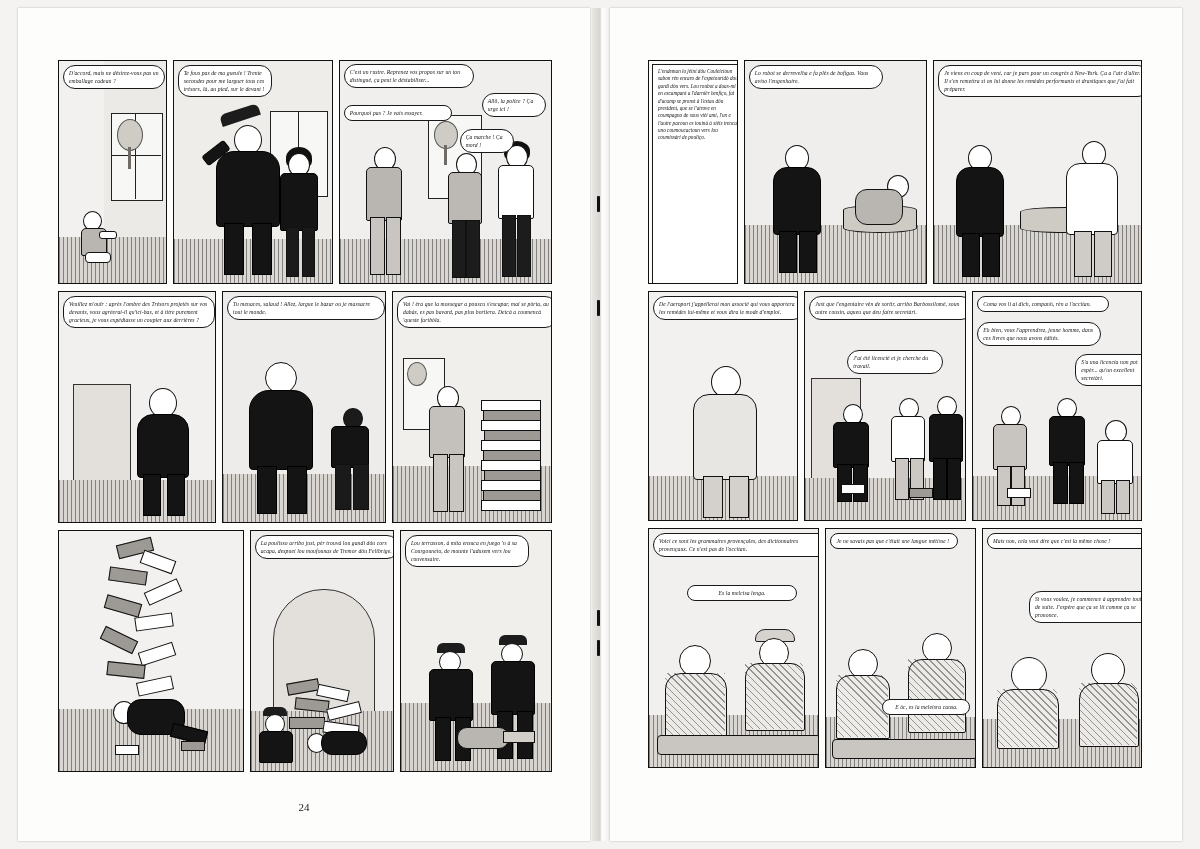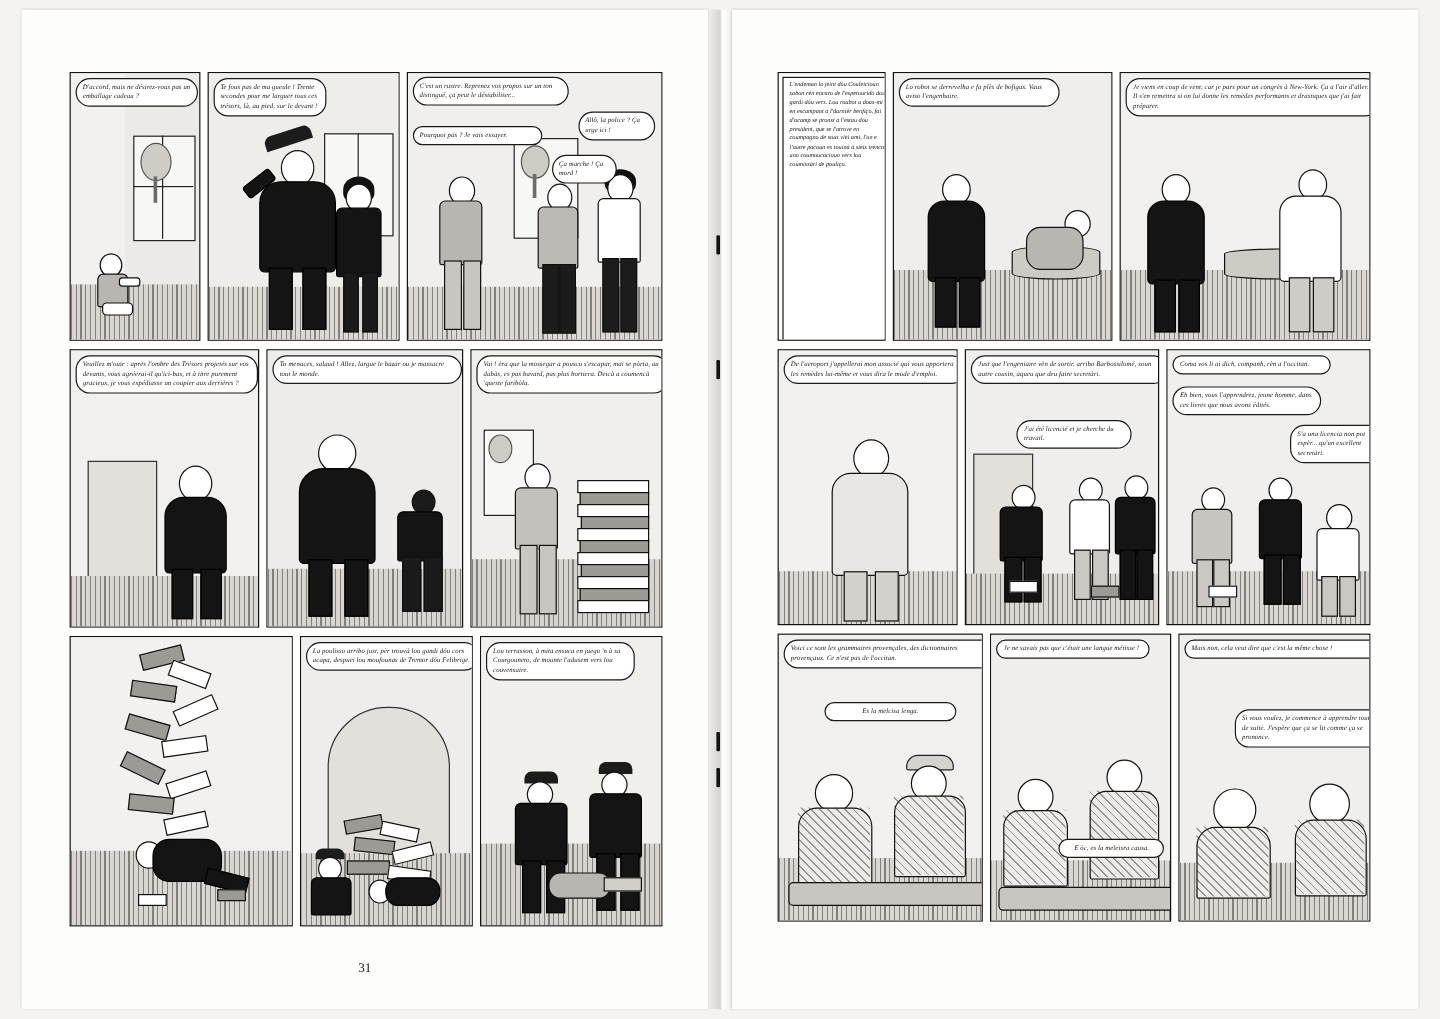--- a/index.html
+++ b/index.html
@@ -349,21 +349,21 @@
             <div class="fig" style="left:56px;top:188px;width:84px;height:40px;">
               <div class="body grey" style="left:0;top:8px;width:50px;height:20px;border-radius:10px;"></div>
               <div class="leg" style="left:46px;top:12px;width:30px;height:10px;background:#d2cfc9;"></div>
             </div>
           </div>
           <div class="balloon" style="left:4px;top:4px;width:112px;">Lou terrasson, à mita ensuca en juego 'n à sa Courgouneto, de mounte l'adusem vers lou couvensaire.</div>
         </div>
       </div>
 
     </div>
-    <div class="page-number">31</div>
+    <div class="page-number">24</div>
   </div>
 
   <div class="page right">
     <div class="tiers" style="left:38px;">
 
       <div class="tier">
         <div class="panel" style="width:90px;height:222px;">
           <div class="art">
             <div class="wallL" style="width:90px;background:#fbfbfa;"></div>
           </div>

